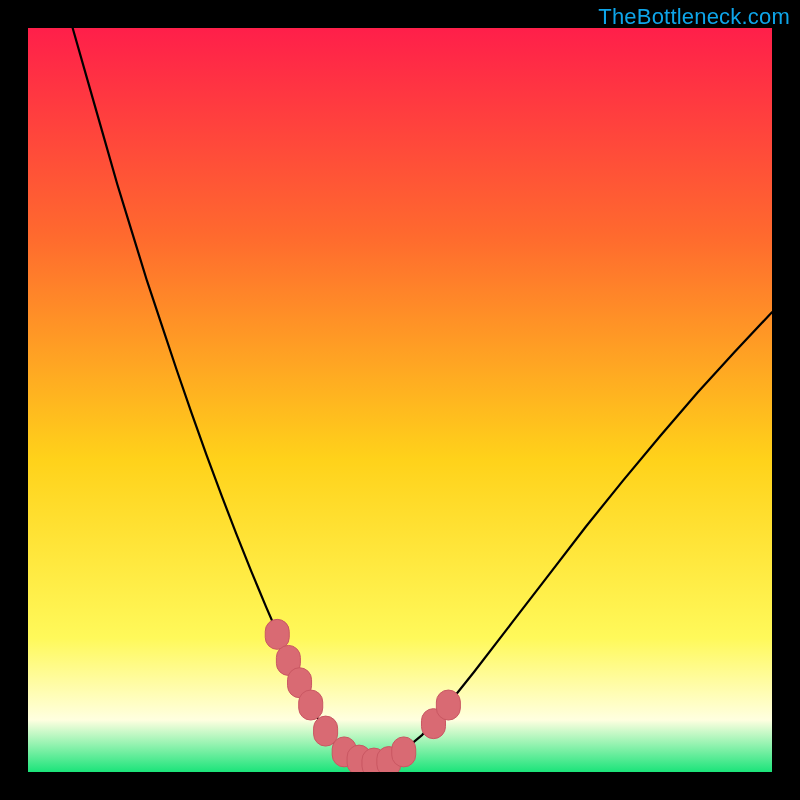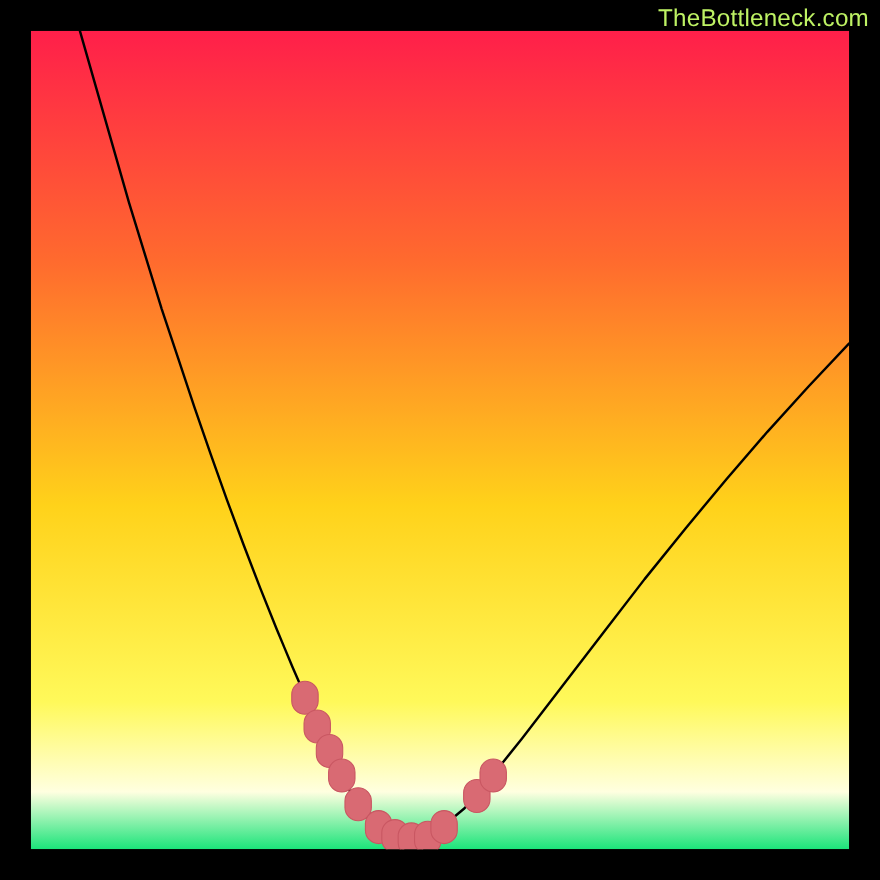--- a/index.html
+++ b/index.html
@@ -14,21 +14,21 @@
   .stage {
     position: relative;
     width: 800px;
     height: 800px;
     background: #000;
   }
   .watermark {
     position: absolute;
     top: 4px;
     right: 10px;
-    color: #bef264;
+    color: #0ea5e9;
     font-size: 22px;
     font-weight: 500;
     letter-spacing: 0.2px;
     z-index: 10;
   }
   .plot {
     position: absolute;
     left: 28px;
     top: 28px;
     width: 744px;

